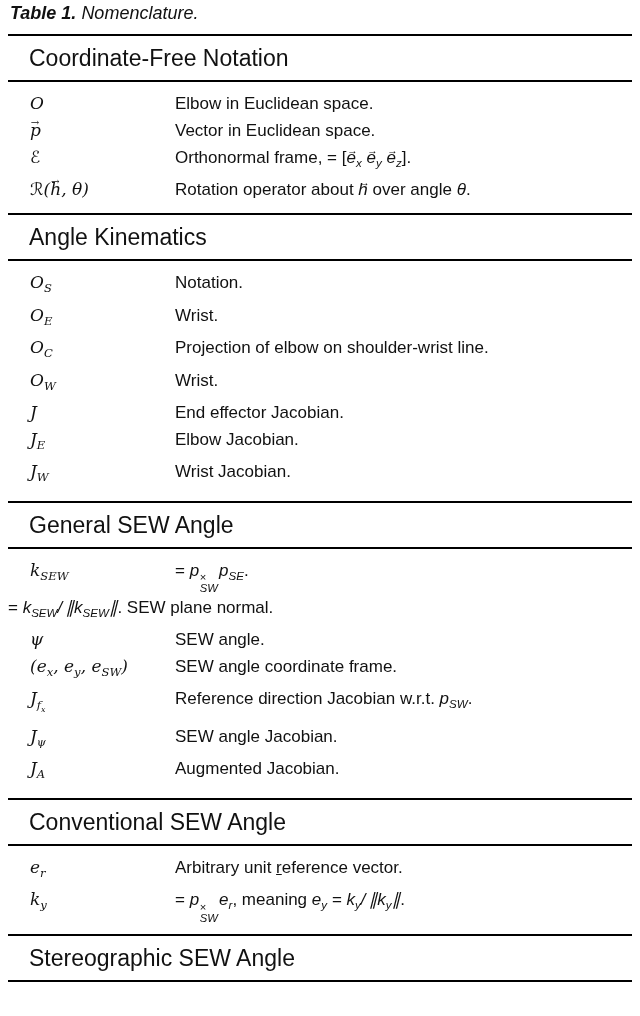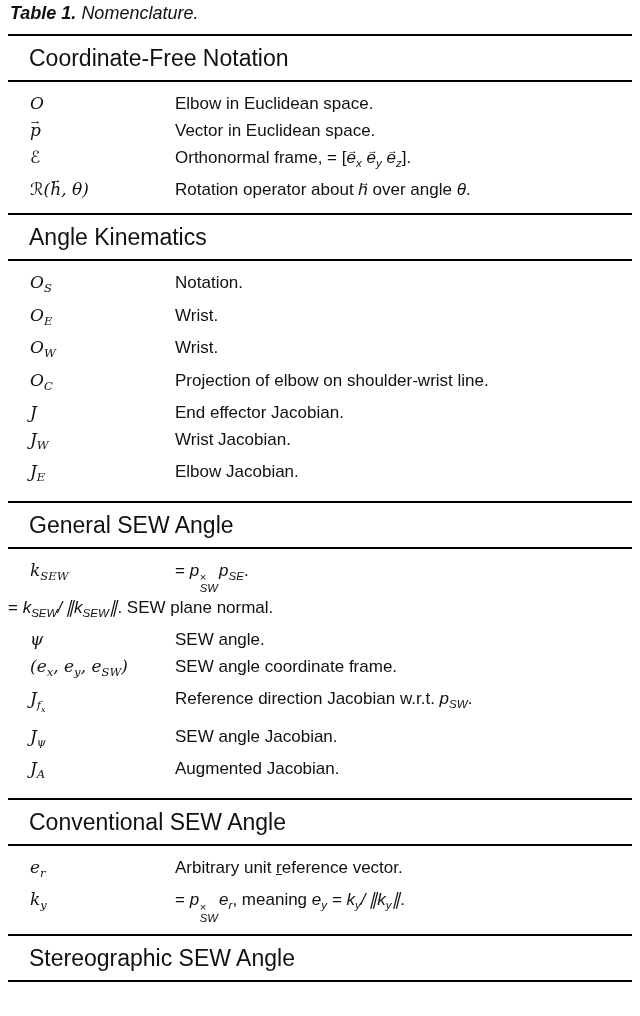--- a/index.html
+++ b/index.html
@@ -121,42 +121,42 @@
     <div class="sym"><span class="cal">O</span><sub>S</sub></div>
     <div class="desc">Notation.</div>
   </div>
 
   <div class="row">
     <div class="sym"><span class="cal">O</span><sub>E</sub></div>
     <div class="desc">Wrist.</div>
   </div>
 
   <div class="row">
+    <div class="sym"><span class="cal">O</span><sub>C</sub></div>
+    <div class="desc">Projection of elbow on shoulder-wrist line.</div>
+  </div>
+
+  <div class="row">
     <div class="sym"><span class="cal">O</span><sub>W</sub></div>
     <div class="desc">Wrist.</div>
   </div>
 
   <div class="row">
-    <div class="sym"><span class="cal">O</span><sub>C</sub></div>
-    <div class="desc">Projection of elbow on shoulder-wrist line.</div>
-  </div>
-
-  <div class="row">
     <div class="sym">J</div>
     <div class="desc">End effector Jacobian.</div>
   </div>
 
   <div class="row">
+    <div class="sym">J<sub>E</sub></div>
+    <div class="desc">Elbow Jacobian.</div>
+  </div>
+
+  <div class="row">
     <div class="sym">J<sub>W</sub></div>
     <div class="desc">Wrist Jacobian.</div>
-  </div>
-
-  <div class="row">
-    <div class="sym">J<sub>E</sub></div>
-    <div class="desc">Elbow Jacobian.</div>
   </div>
 </div>
     <div class="rule"></div>
   </section>
 
   <section>
     <div class="section-header">
       <span>General SEW Angle</span>
     </div>
     <div class="rule"></div>

